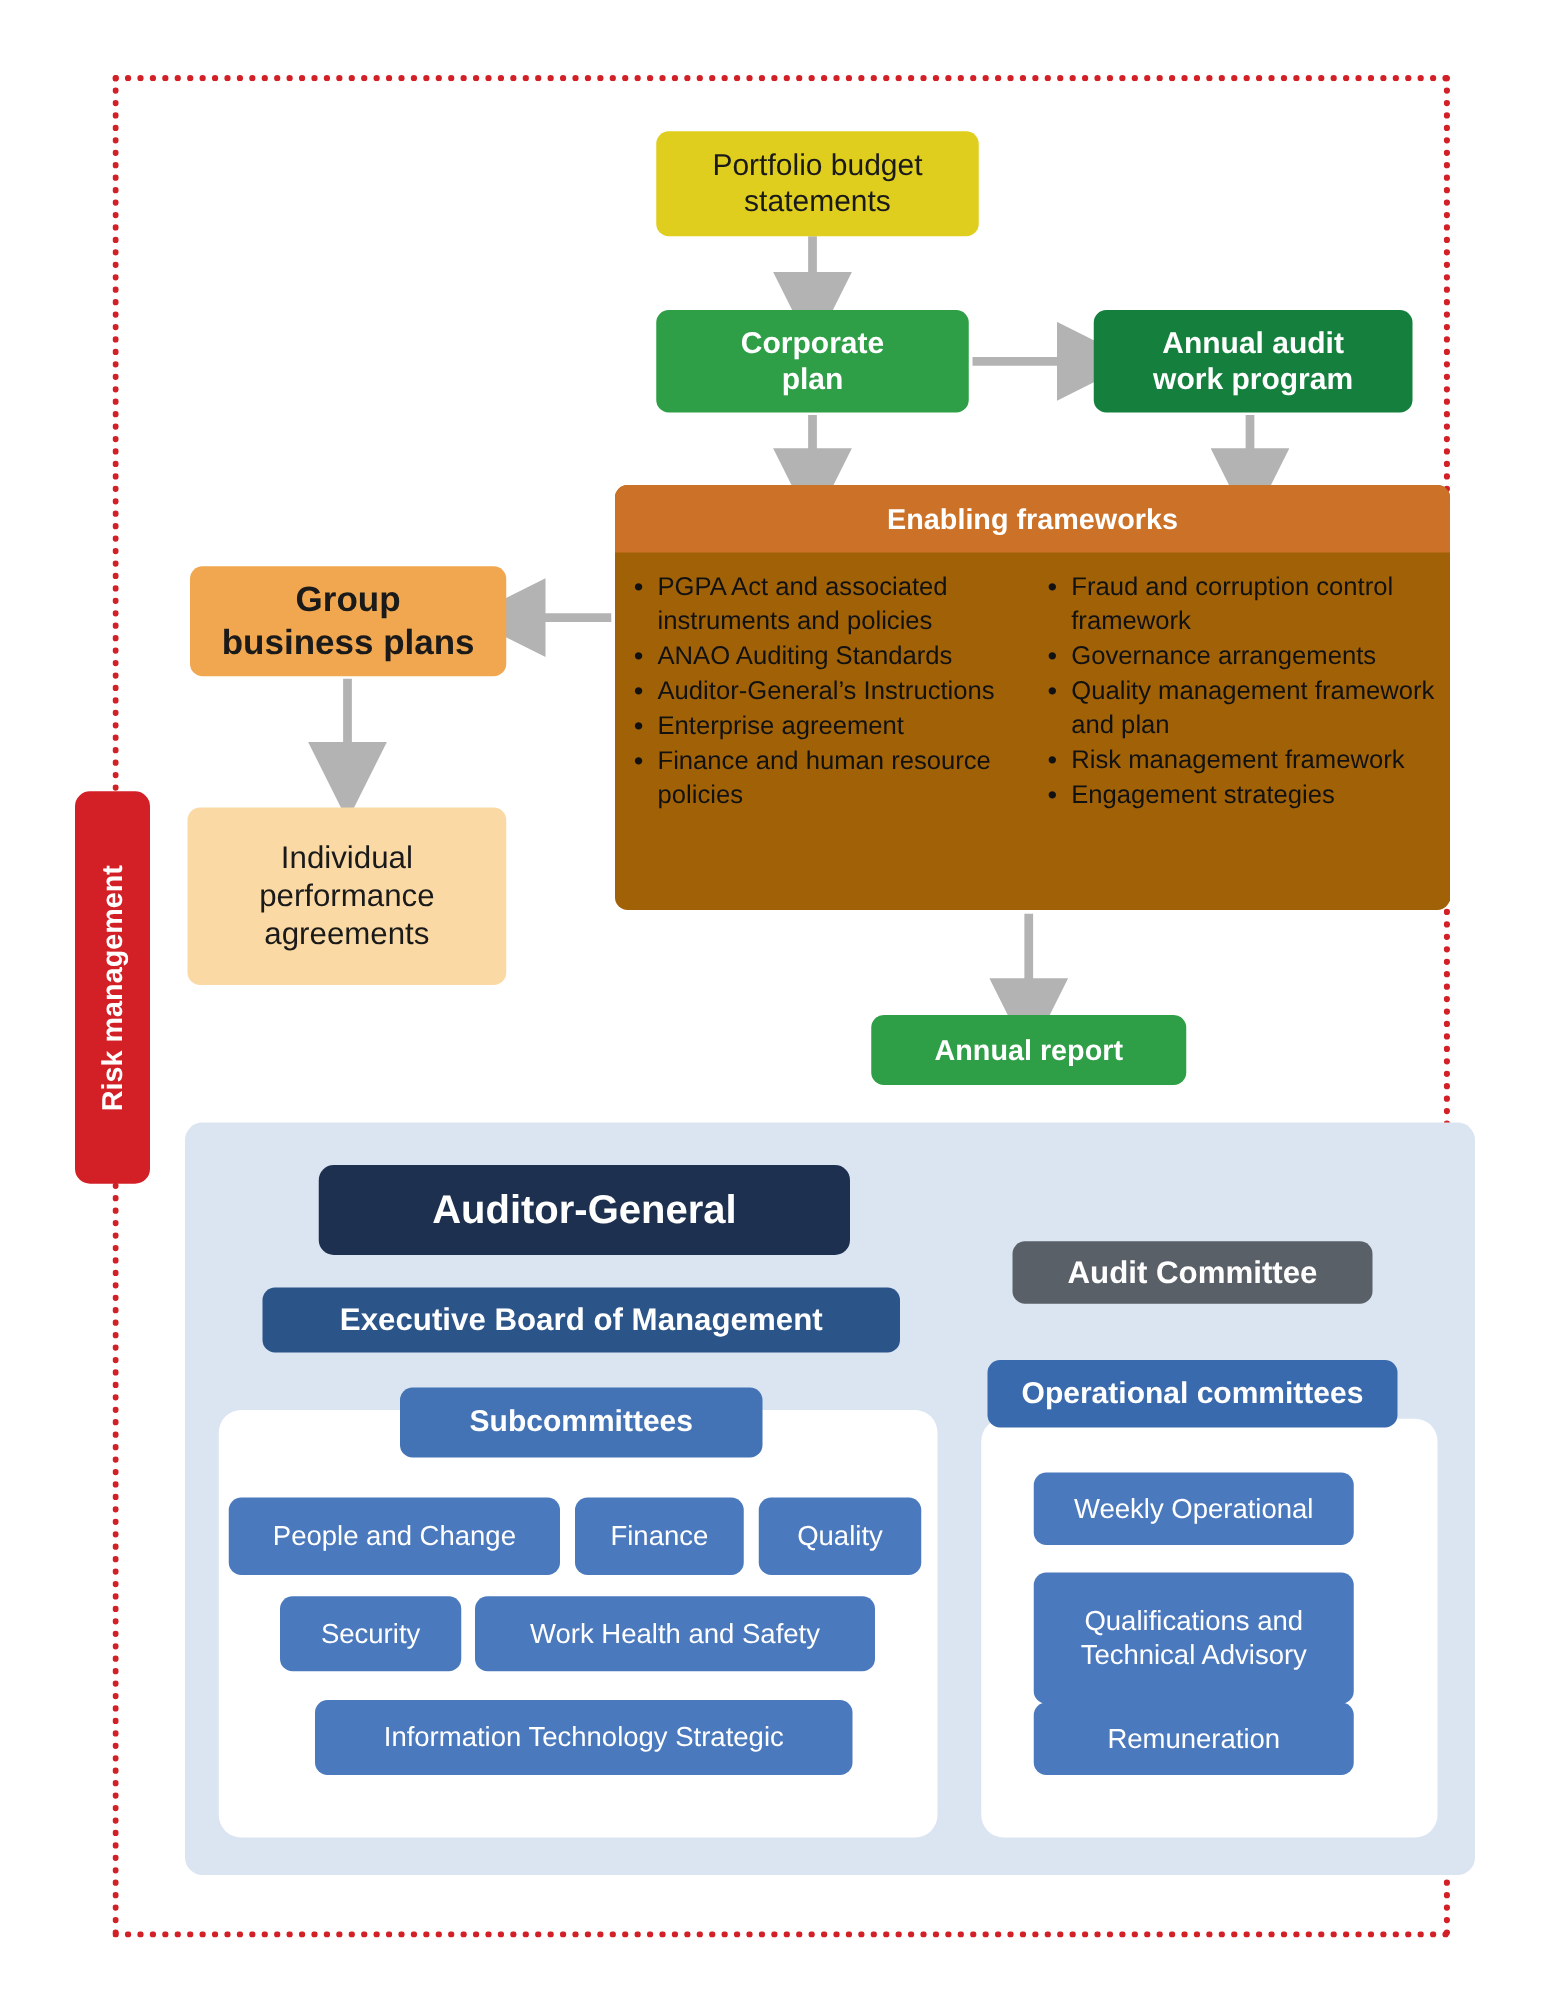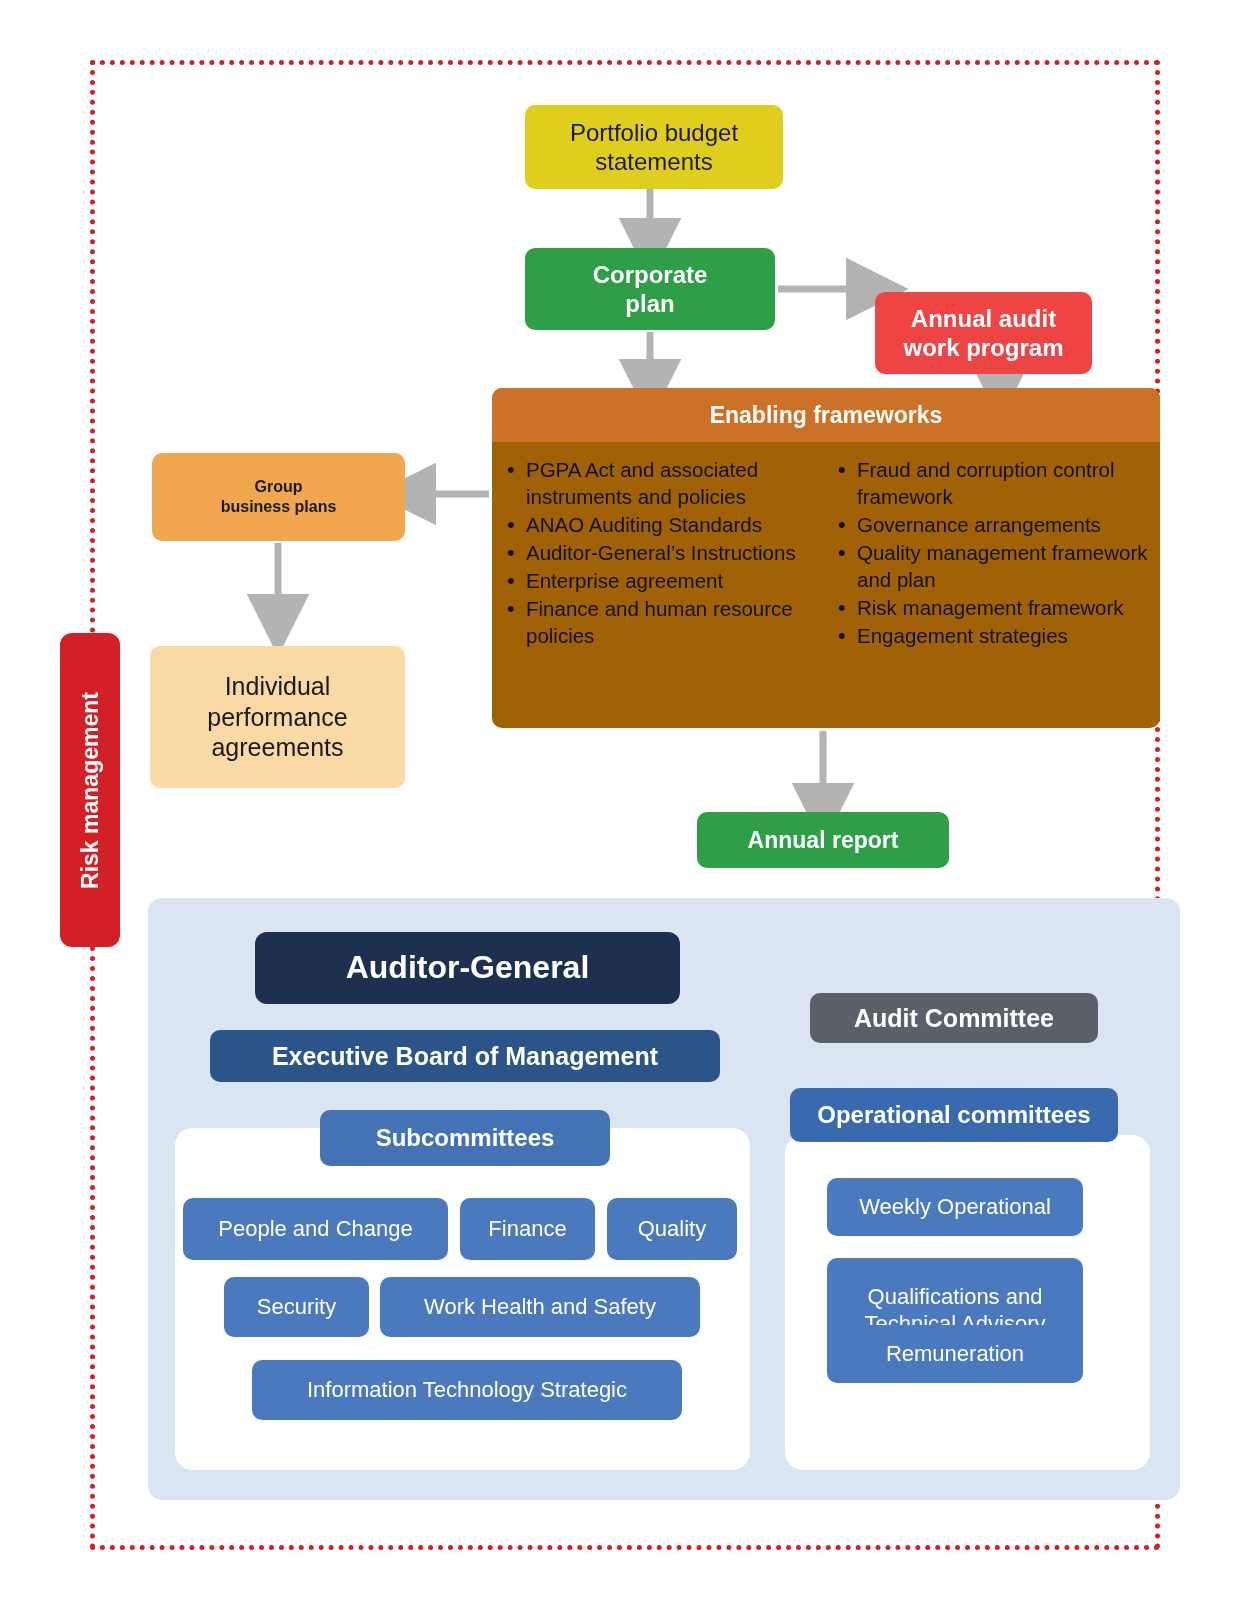--- a/index.html
+++ b/index.html
@@ -12,24 +12,24 @@
     border:5px dotted #D32027;border-radius:2px;box-sizing:border-box;}
 
   
   .node{position:absolute;box-sizing:border-box;display:flex;align-items:center;
         justify-content:center;text-align:center;border-radius:10px;line-height:1.22;}
 
   .n-pbs{left:525px;top:105px;width:258px;height:84px;background:#E0CE1E;color:#1a1a1a;
          font-size:24px;font-weight:400;}
   .n-cp{left:525px;top:248px;width:250px;height:82px;background:#2E9F47;color:#fff;
         font-size:24px;font-weight:700;}
-  .n-aawp{left:875px;top:248px;width:217px;height:82px;background:#ef4444;color:#fff;
-          font-size:24px;font-weight:700;margin-top:44px;}
+  .n-aawp{left:875px;top:248px;width:255px;height:82px;background:#15803d;color:#fff;
+          font-size:24px;font-weight:700;}
   .n-gbp{left:152px;top:453px;width:253px;height:88px;background:#F0A750;color:#1a1a1a;
-         font-size:16px;font-weight:700;}
+         font-size:28px;font-weight:700;}
   .n-ipa{left:150px;top:646px;width:255px;height:142px;background:#FAD9A4;color:#1a1a1a;
          font-size:25px;font-weight:400;}
   .n-ar{left:697px;top:812px;width:252px;height:56px;background:#2E9F47;color:#fff;
         font-size:23px;font-weight:700;}
 
   
   .ef-wrap{position:absolute;left:492px;top:388px;width:668px;height:340px;
            background:#a16207;border-radius:10px;overflow:hidden;}
   .ef-head{height:54px;background:#CC7128;color:#fff;display:flex;align-items:center;
            justify-content:center;font-size:23px;font-weight:700;}
@@ -214,17 +214,17 @@
   <div class="chip" style="left:252px;top:1360px;width:430px;height:60px;">
     <span>Information Technology Strategic</span>
   </div>
 
   <div class="chip" style="left:827px;top:1178px;width:256px;height:58px;">
     <span>Weekly Operational</span>
   </div>
   <div class="chip" style="left:827px;top:1258px;width:256px;height:105px;">
     <span>Qualifications and Technical Advisory</span>
   </div>
-  <div class="chip" style="left:827px;top:1325px;width:256px;height:58px;text-align:center;">
+  <div class="chip" style="left:827px;top:1362px;width:256px;height:58px;text-align:center;">
     <span>Remuneration</span>
   </div>
 
 </div>
 
 </body></html>

